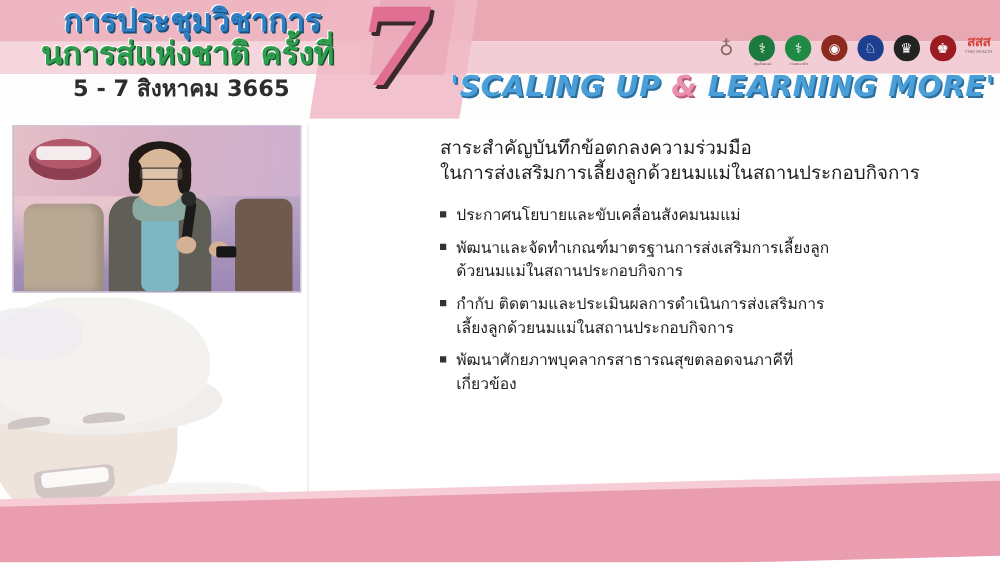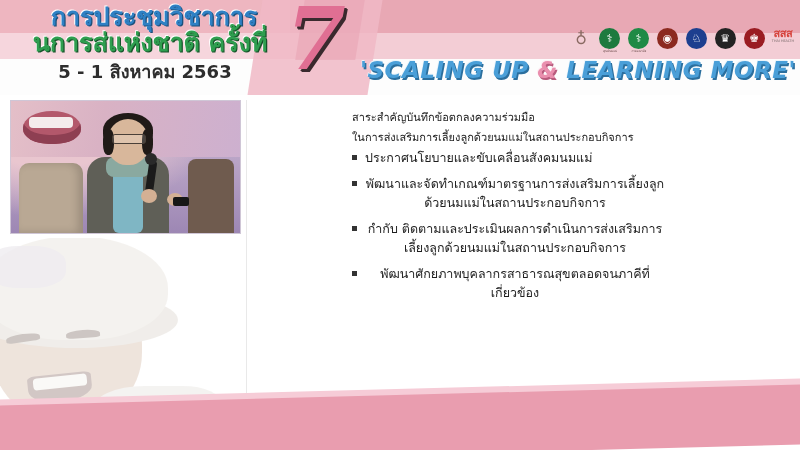--- a/index.html
+++ b/index.html
@@ -431,28 +431,28 @@
     transform-origin: left top;
   }
 
   
   .content {
     position: absolute;
     left: 352px; top: 108px;
     width: 430px;
   }
   .head-line {
-    font-size: 11px;
+    font-size: 15px;
     color: #1e1e1e;
     line-height: 20px;
     font-family: "DejaVu Sans", "Liberation Sans", sans-serif;
     white-space: nowrap;
   }
   .bullets {
-    text-align: center;
+    margin-top: 14px;
   }
   .bullet {
     display: flex;
     align-items: flex-start;
     margin-bottom: 7px;
   }
   .bullet-marker {
     width: 5px; height: 5px;
     background: #333333;
     margin-right: 8px;
@@ -476,21 +476,21 @@
     <div class="band-dark"></div>
     <div class="band-mid"></div>
     <div class="band-white"></div>
     <div class="band-left-block"></div>
     <div class="band-left-block2"></div>
     <div class="pink-swoosh"></div>
     <div class="pink-swoosh2"></div>
 
     <div class="thai-line1">การประชุมวิชาการ</div>
     <div class="thai-line2">นการส่แห่งชาติ ครั้งที่</div>
-    <div class="thai-date">5 - 1 สิงหาคม 2563</div>
+    <div class="thai-date">5 - 7 สิงหาคม 3665</div>
     <div class="big-seven">7</div>
 
     <div class="tagline"><span>'SCALING UP </span><span class="amp">&amp;</span><span> LEARNING MORE'</span></div>
 
     <div class="logo-row">
       <div class="logo lg1">
         <div class="logo-mark">♁</div>
         <div class="logo-cap"></div>
       </div>
       <div class="logo lg2">

